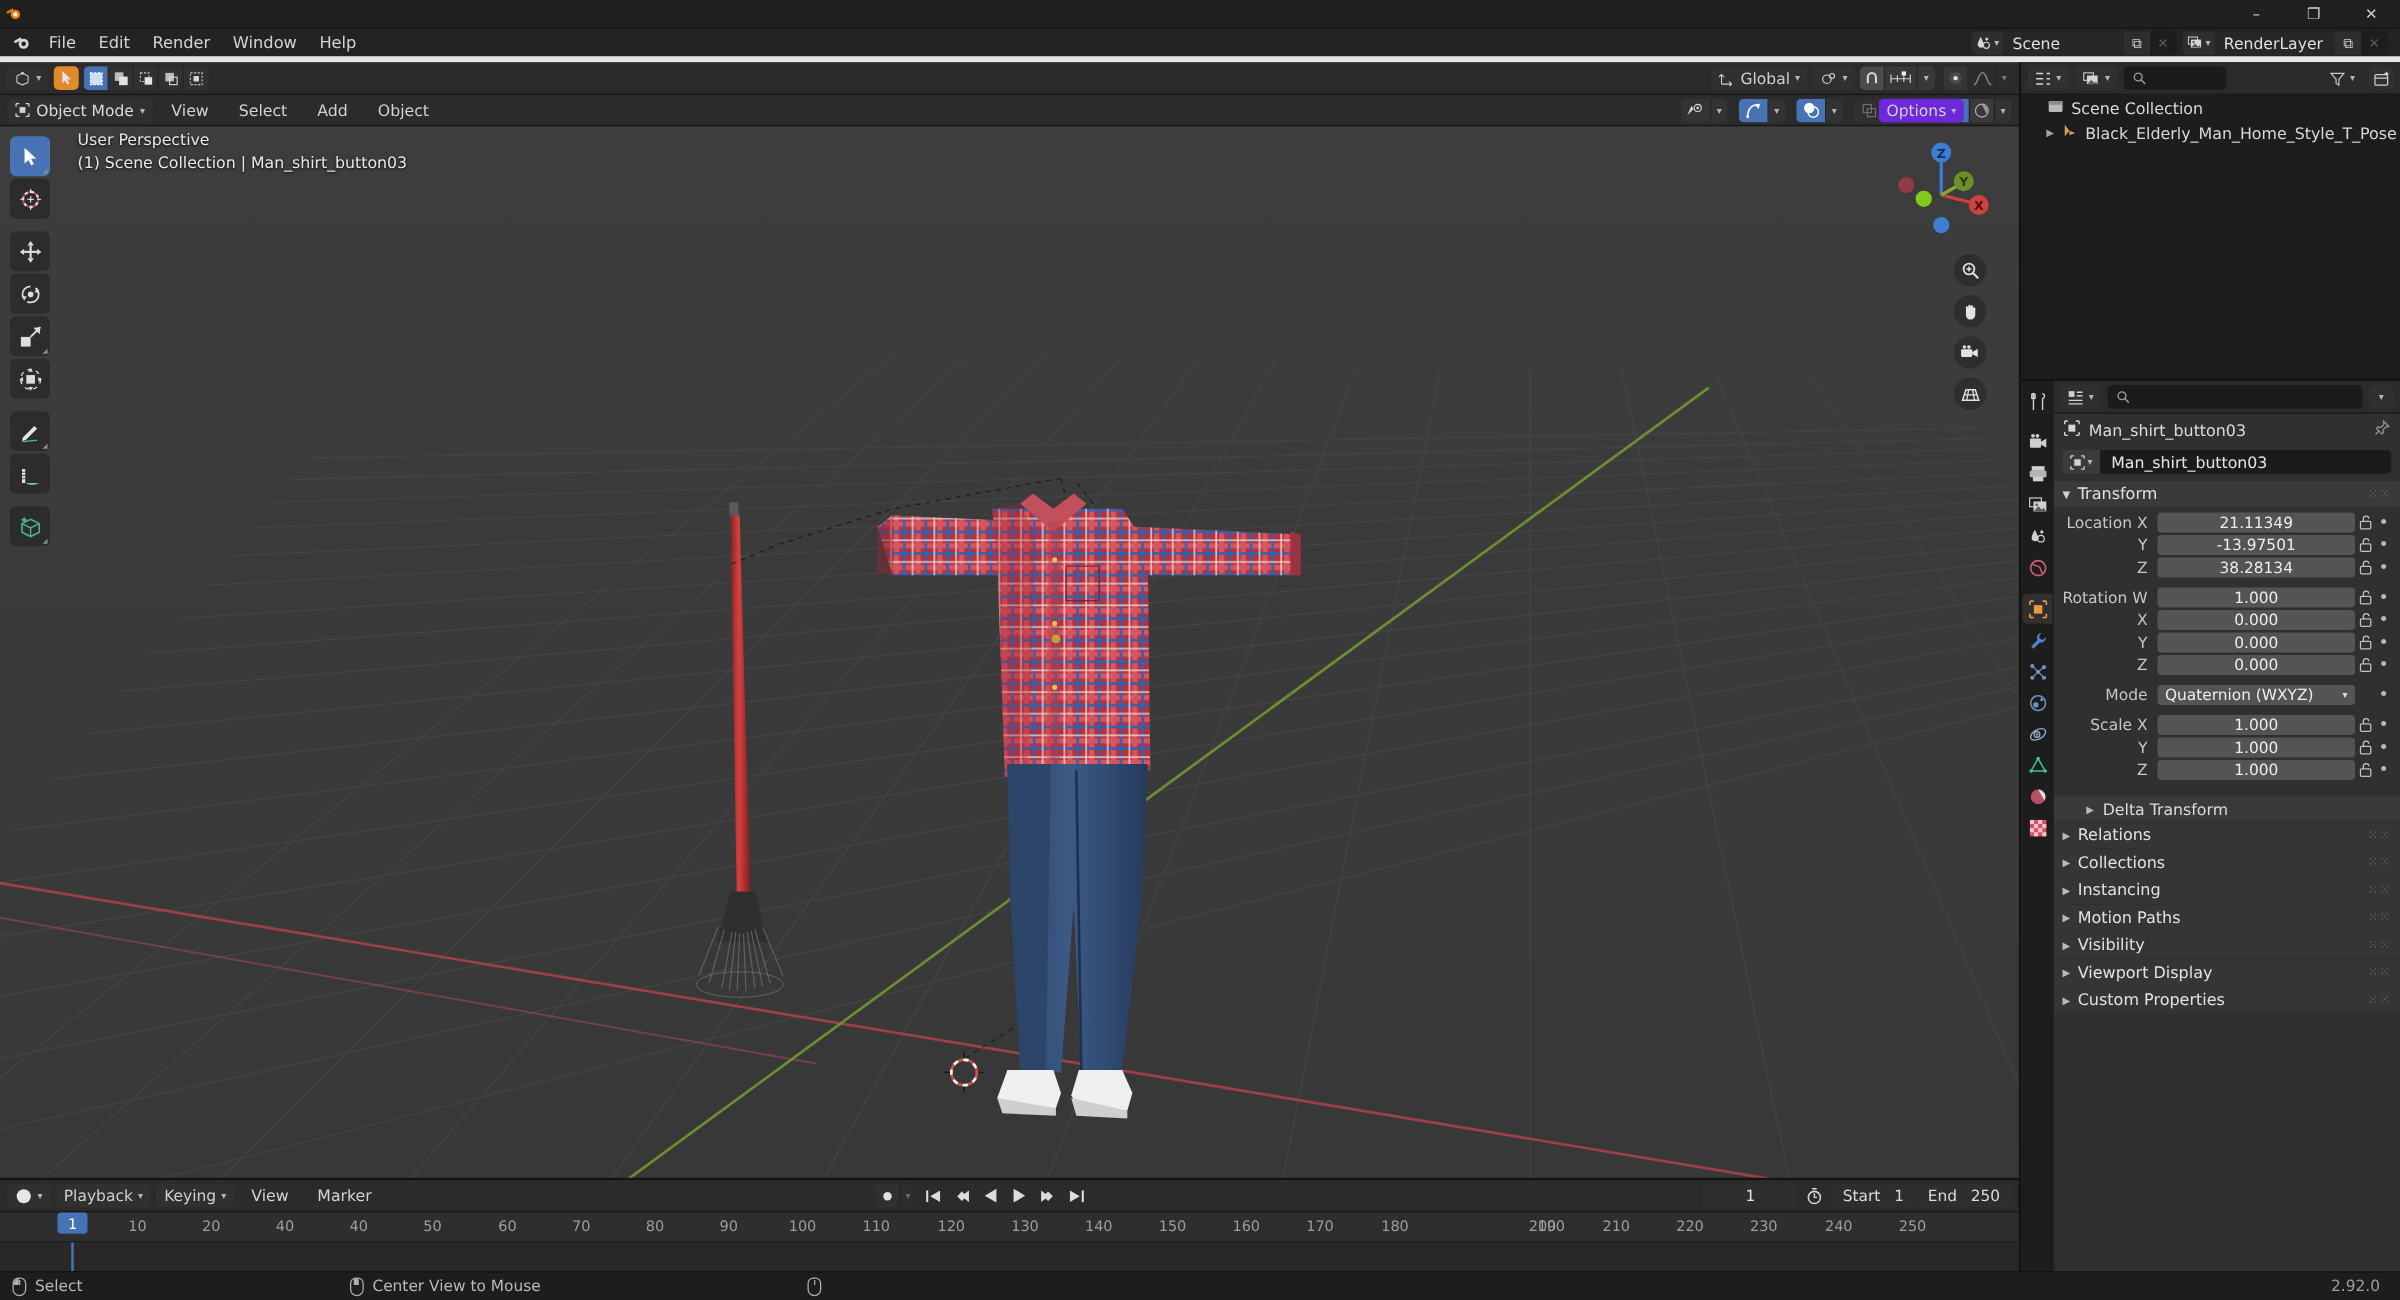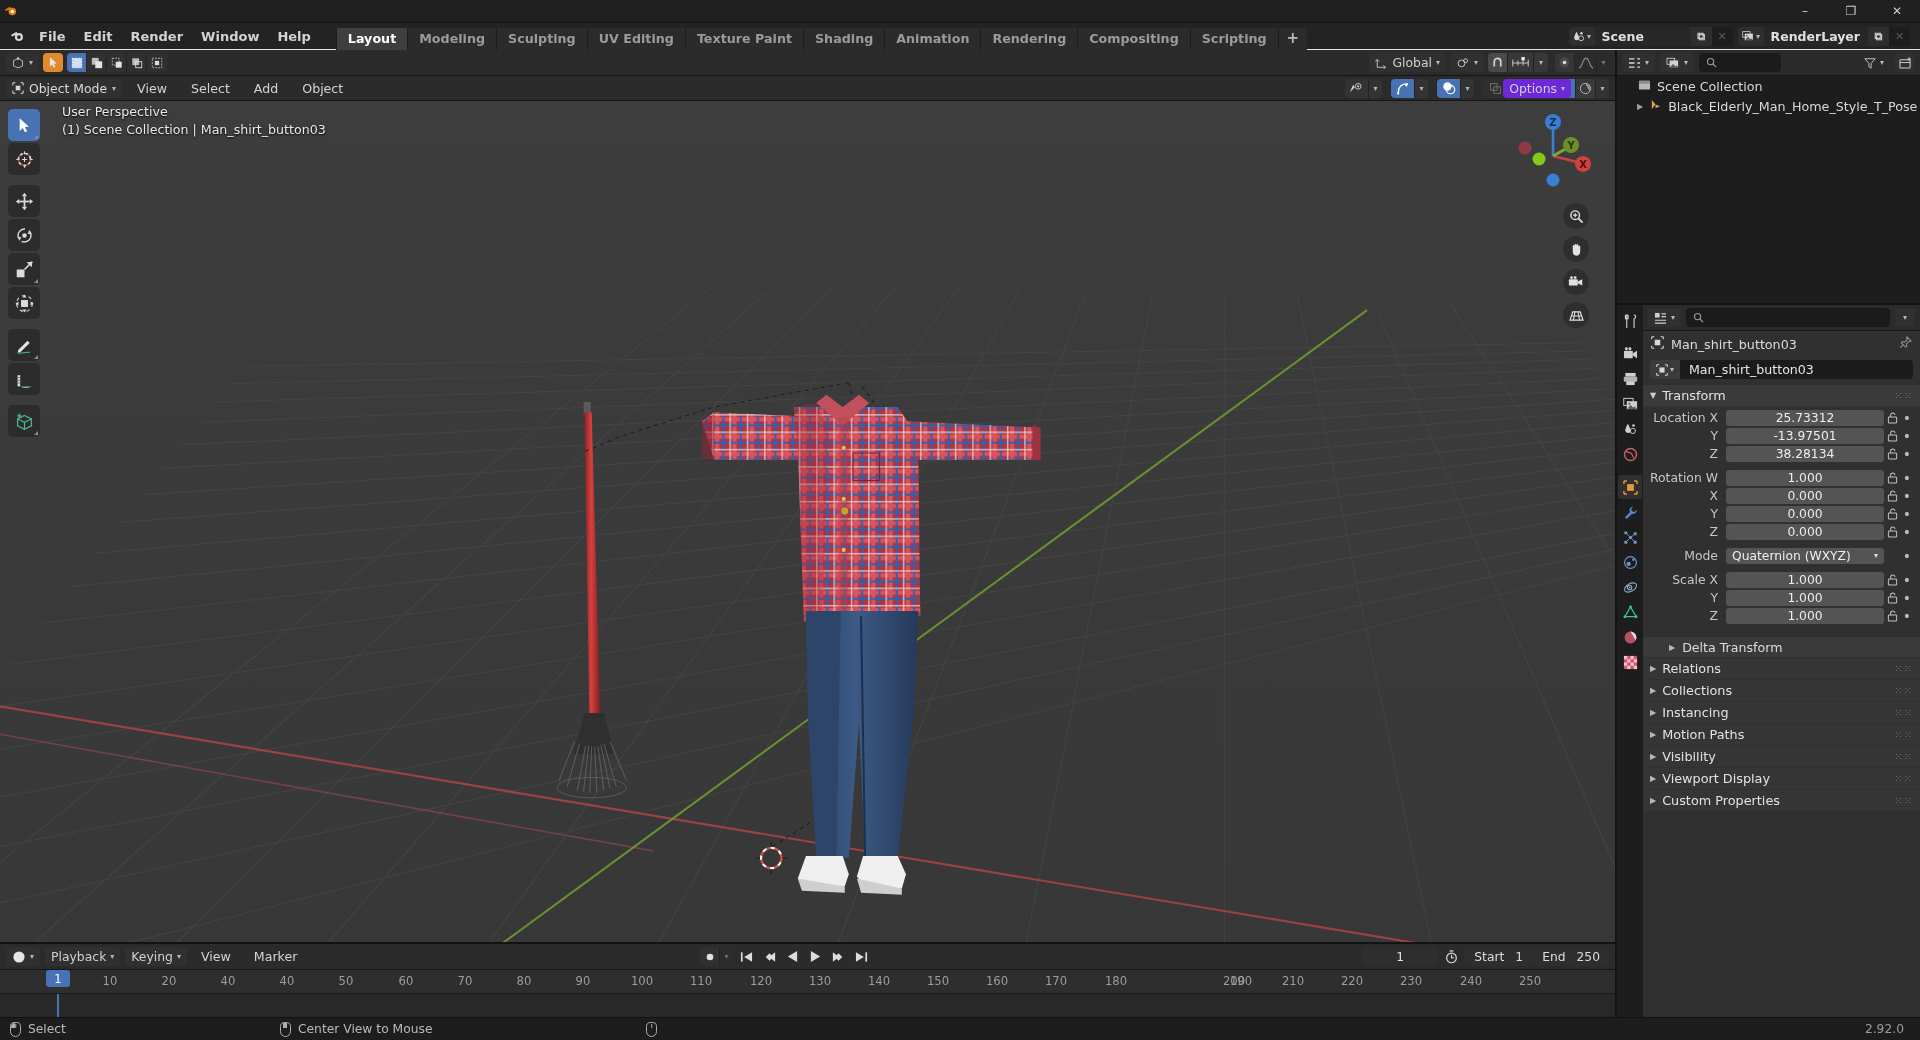--- a/index.html
+++ b/index.html
@@ -10,21 +10,21 @@
   #titlebar { height:23px; background:#202020; display:flex; align-items:center;
     border-bottom:1px solid #141414; }
   #titlebar .blogo { width:22px; display:flex; justify-content:center; align-items:center; }
   #titlebar .ttxt { font-size:12.5px; color:#d6d6d6; letter-spacing:.1px; }
   #winbtns { margin-left:auto; display:flex; }
   #winbtns div { width:46px; height:23px; display:flex; align-items:center; justify-content:center;
     color:#cfcfcf; font-size:12px; }
 
   
   #topbar { height:27px; background:#232323; display:flex; align-items:center; padding:0 4px;
-    border-bottom:1px solid #e5e5e5;font-weight:bold; }
+    border-bottom:5px solid #e5e5e5; }
   .menu-logo { width:26px; display:flex; justify-content:center; }
   .mitem { padding:3px 9px; font-size:13px; color:#d3d3d3; border-radius:3px; }
   #wstabs { display:flex; align-items:flex-end; margin-left:16px; height:27px; }
   .wstab { padding:5px 11px 6px; font-size:12.7px; color:#9b9b9b; background:#2b2b2b;
     border-left:1px solid #1d1d1d; height:22px; display:flex; align-items:center; }
   .wstab.active { background:#3f3f3f; color:#ffffff; }
   .wstab.plus { color:#bbb; padding:5px 8px 6px; font-size:15px; }
   #topright { margin-left:auto; display:flex; align-items:center; gap:5px; padding-right:6px; }
   .idblock { display:flex; align-items:center; background:#1d1d1d; border-radius:4px; height:19px; }
   .idicon { width:26px; height:19px; background:#2e2e2e; border-radius:4px 0 0 4px; display:flex;
@@ -198,33 +198,20 @@
       <circle cx="9.5" cy="8.6" r="2" fill="#232323"></circle>
       <path d="M1 6.5 L7 3 L7.8 5.2 L2.4 8 Z" fill="#d8d8d8"></path>
     </svg>
   </div>
   <div class="mitem">File</div>
   <div class="mitem">Edit</div>
   <div class="mitem">Render</div>
   <div class="mitem">Window</div>
   <div class="mitem">Help</div>
 
-  <div id="wstabs">
-    <div class="wstab active">Layout</div>
-    <div class="wstab">Modeling</div>
-    <div class="wstab">Sculpting</div>
-    <div class="wstab">UV Editing</div>
-    <div class="wstab">Texture Paint</div>
-    <div class="wstab">Shading</div>
-    <div class="wstab">Animation</div>
-    <div class="wstab">Rendering</div>
-    <div class="wstab">Compositing</div>
-    <div class="wstab">Scripting</div>
-    <div class="wstab plus">+</div>
-  </div>
 
   <div id="topright">
     <div class="idblock">
       <div class="idicon">
         <svg width="14" height="13" viewBox="0 0 16 16">
           <path d="M5 2 C5 2 2 7 2 10 A3.4 3.4 0 0 0 8.4 10.6 C8.4 8 5 2 5 2Z" fill="#d5d5d5"></path>
           <circle cx="11" cy="4" r="1.5" fill="#d5d5d5"></circle>
           <circle cx="10.6" cy="10.2" r="3" fill="none" stroke="#d5d5d5" stroke-width="1.1"></circle>
         </svg>
         <span class="chev">▾</span>
@@ -1071,21 +1058,21 @@
 
         <div class="panelhdr">
           <span style="font-size:8px;color:#d0d0d0;">▼</span>
           <span>Transform</span>
           <span class="dots">⁙⁙</span>
         </div>
 
         <div class="panelbody">
           <div class="prow">
             <div class="plabel">Location X</div>
-            <div class="pfield">25.73312</div>
+            <div class="pfield">21.11349</div>
             <div class="lock">
                 <svg width="11" height="12" viewBox="0 0 12 13">
                   <rect x="1.5" y="5.5" width="9" height="6.5" rx="1" fill="none" stroke="#c2c2c2" stroke-width="1.1"></rect>
                   <path d="M4 5.5 L4 3.5 A2.4 2.4 0 0 1 8.8 3.2" fill="none" stroke="#c2c2c2" stroke-width="1.1"></path>
                 </svg>
               </div>
             <div class="dot">•</div>
           </div>
           <div class="prow">
             <div class="plabel">Y</div>

